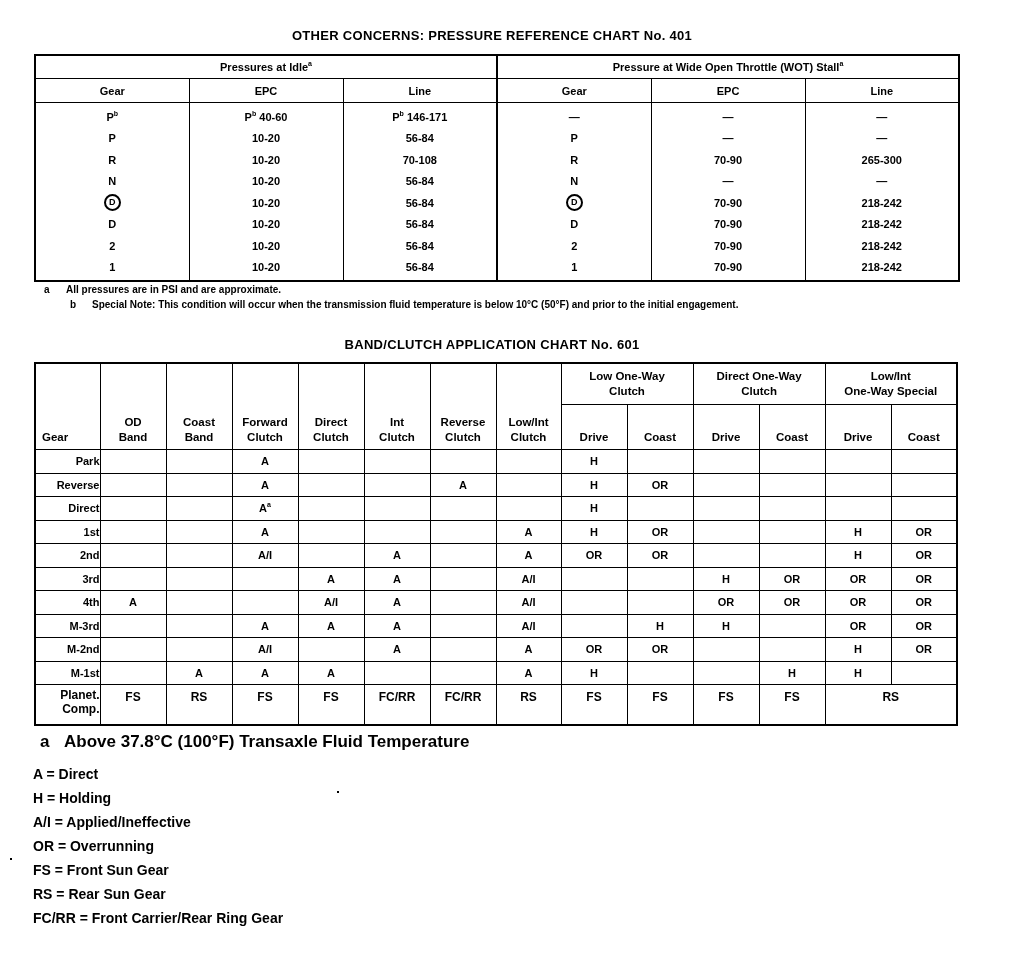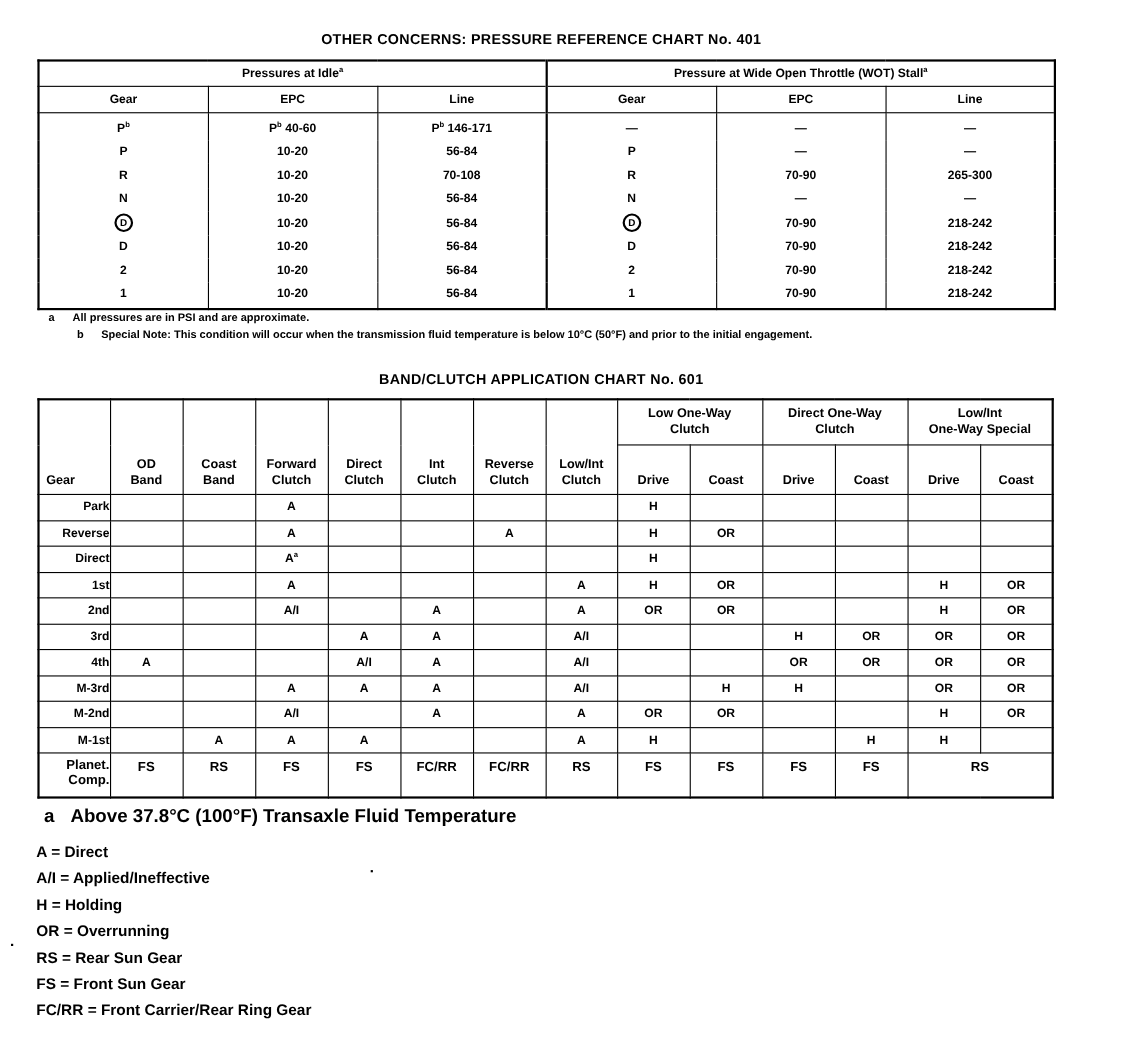--- a/index.html
+++ b/index.html
@@ -359,22 +359,22 @@
         <td>FS</td>
         <td colspan="2">RS</td>
       </tr>
     </tbody>
 </table>
 
 <div class="ft2"><span class="lbl" style="display:inline-block;width:24px">a</span><span>Above 37.8°C (100°F) Transaxle Fluid Temperature</span></div>
 
 <div class="legend">
   <div>A = Direct</div>
+  <div>H = Holding</div>
   <div>A/I = Applied/Ineffective</div>
-  <div>H = Holding</div>
   <div>OR = Overrunning</div>
+  <div>FS = Front Sun Gear</div>
   <div>RS = Rear Sun Gear</div>
-  <div>FS = Front Sun Gear</div>
   <div>FC/RR = Front Carrier/Rear Ring Gear</div>
 </div>
 
 <div class="speck" style="left:337px; top:791px;"></div>
 <div class="speck" style="left:10px; top:858px;"></div>
 
 </body></html>

